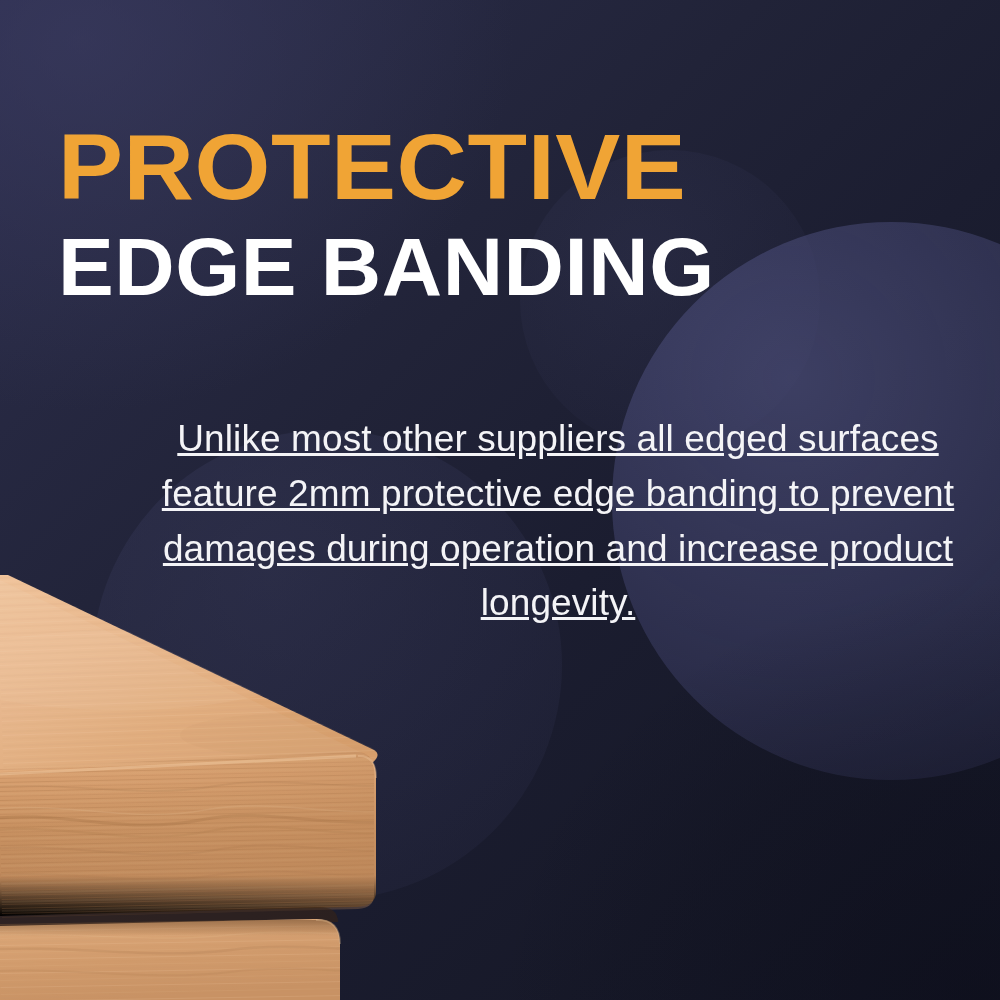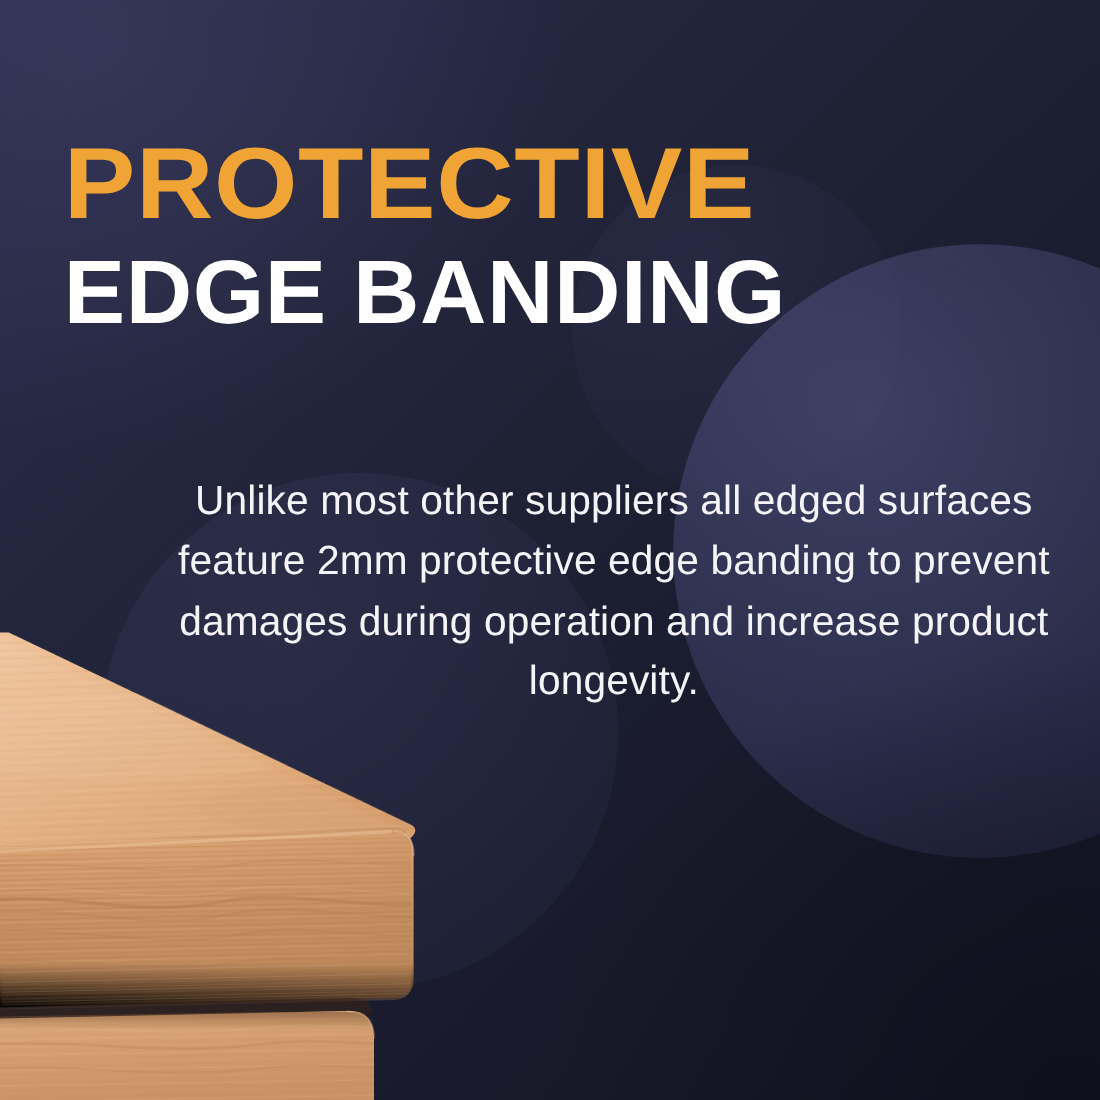--- a/index.html
+++ b/index.html
@@ -100,26 +100,27 @@
   }
 
   .body-wrap {
     position: absolute;
     left: 120px;
     top: 412px;
     width: 876px;
     text-align: center;
   }
   .body-text {
-    margin: 16px;
+    margin: 0;
     color: #f4f4f7;
     font-size: 37px;
     line-height: 1.48;
     font-weight: 300;
     letter-spacing: 0.1px;
+    text-decoration: underline;
   }
 
   
   .wood-layer {
     position: absolute;
     left: 0;
     top: 520px;
     width: 440px;
     height: 480px;
   }

